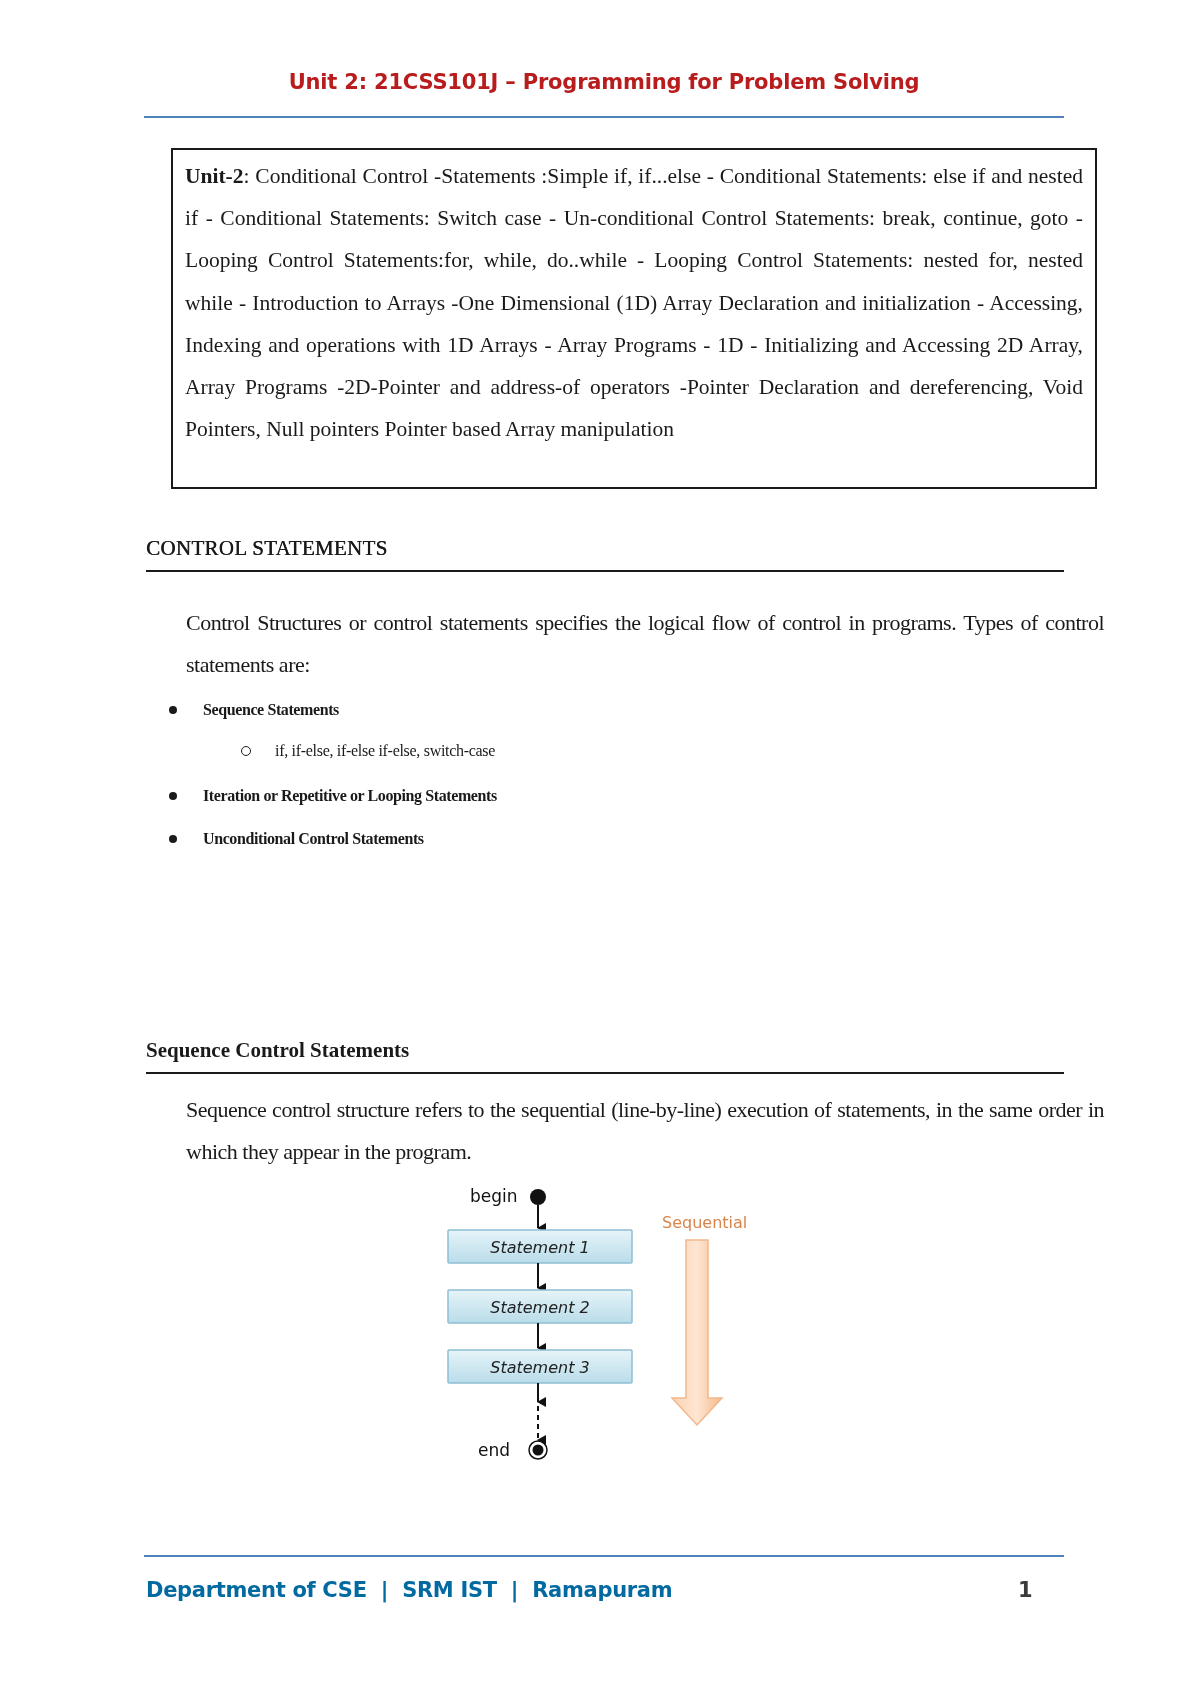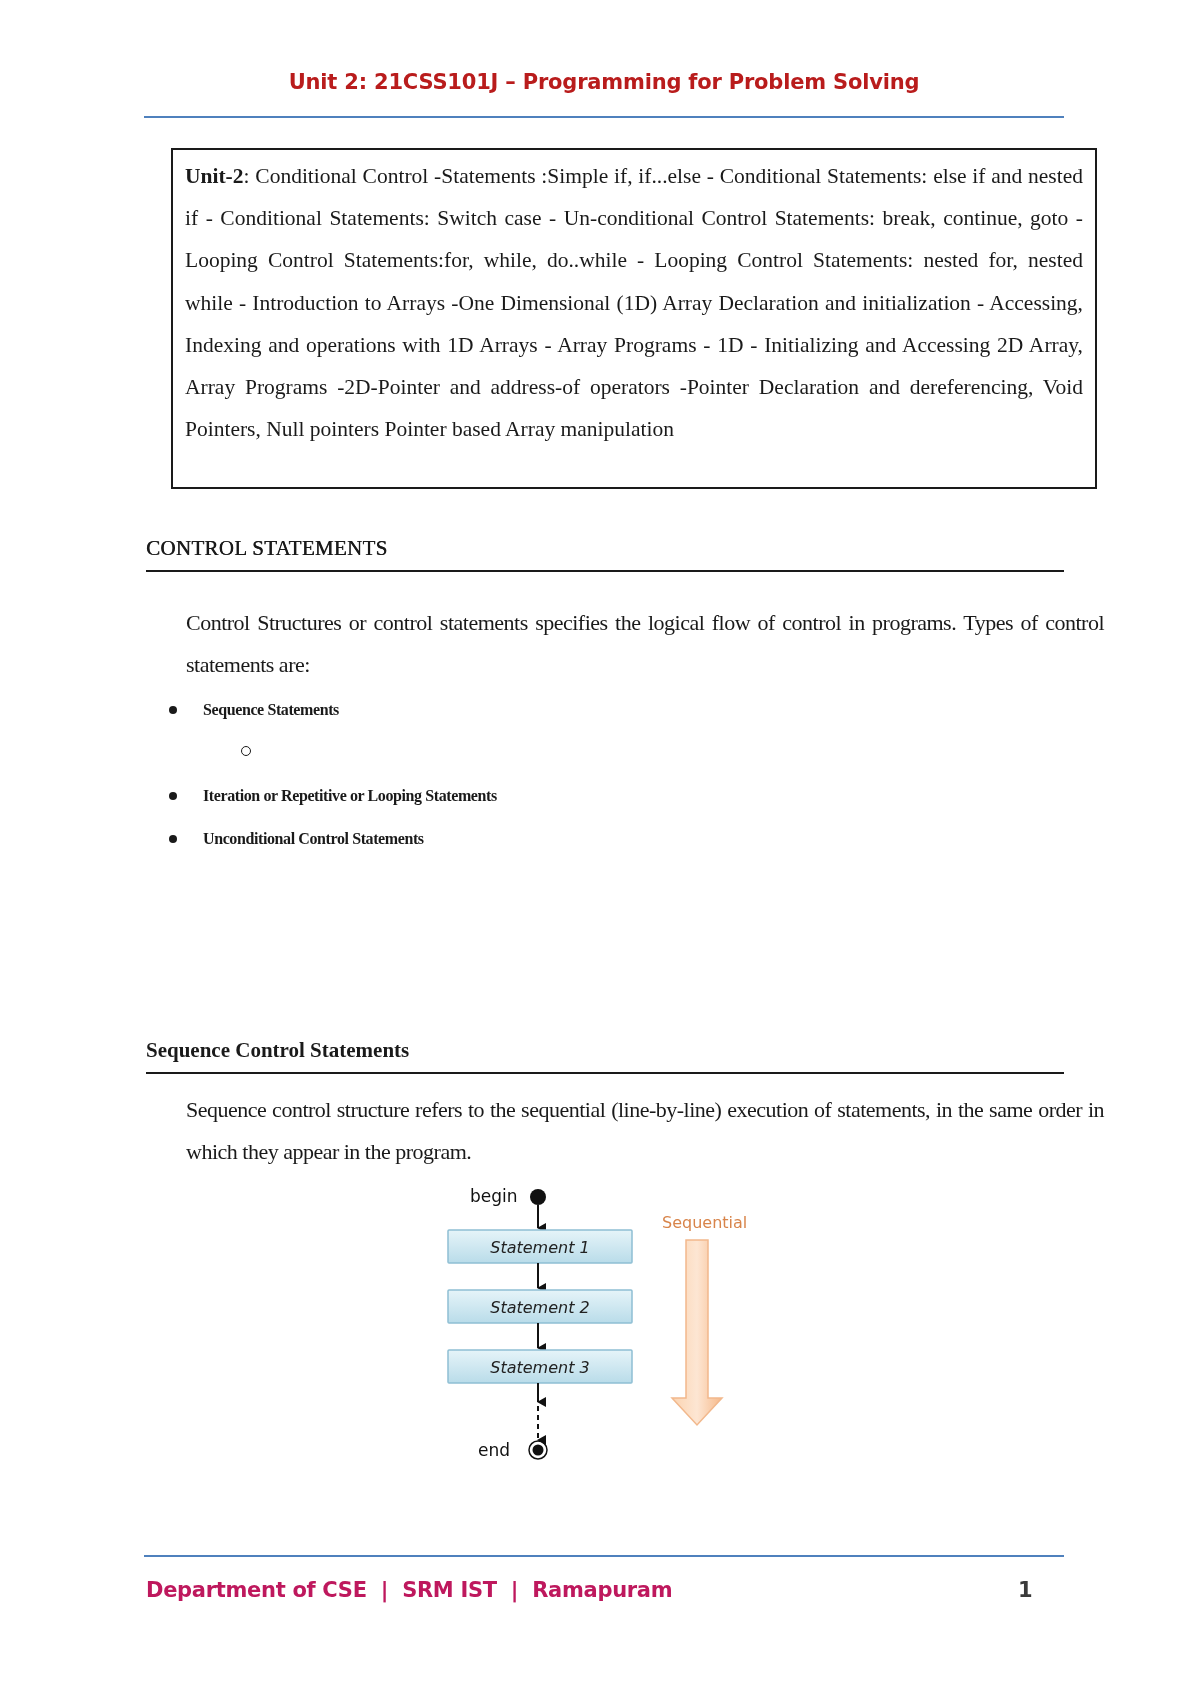--- a/index.html
+++ b/index.html
@@ -143,21 +143,21 @@
       background: #4f81bd;
     }
     .page-footer {
       position: absolute;
       left: 146px;
       top: 1578px;
       width: 900px;
       font-family: "DejaVu Sans", "Liberation Sans", sans-serif;
       font-weight: bold;
       font-size: 21px;
-      color: #be185d;
+      color: #0369a1;
       letter-spacing: -0.3px;
     }
     .page-number {
       position: absolute;
       left: 1018px;
       top: 1578px;
       font-family: "DejaVu Sans", "Liberation Sans", sans-serif;
       font-weight: bold;
       font-size: 21px;
       color: #3a3a3a;
@@ -175,20 +175,21 @@
 
 <div class="paragraph p-intro">Control Structures or control statements specifies the logical flow of control in programs. Types of control statements are:</div>
 
 <ul class="bullet-list">
   <li class="bullet-item">
     <span class="dot"></span>
     <span class="label">Sequence Statements</span>
   </li>
   <li class="sub-item">
     <span class="circle"></span>
+    <span class="label">if, if-else, if-else if-else, switch-case</span>
   </li>
   <li class="bullet-item">
     <span class="dot"></span>
     <span class="label">Iteration or Repetitive or Looping Statements</span>
   </li>
   <li class="bullet-item">
     <span class="dot"></span>
     <span class="label">Unconditional Control Statements</span>
   </li>
 </ul>

